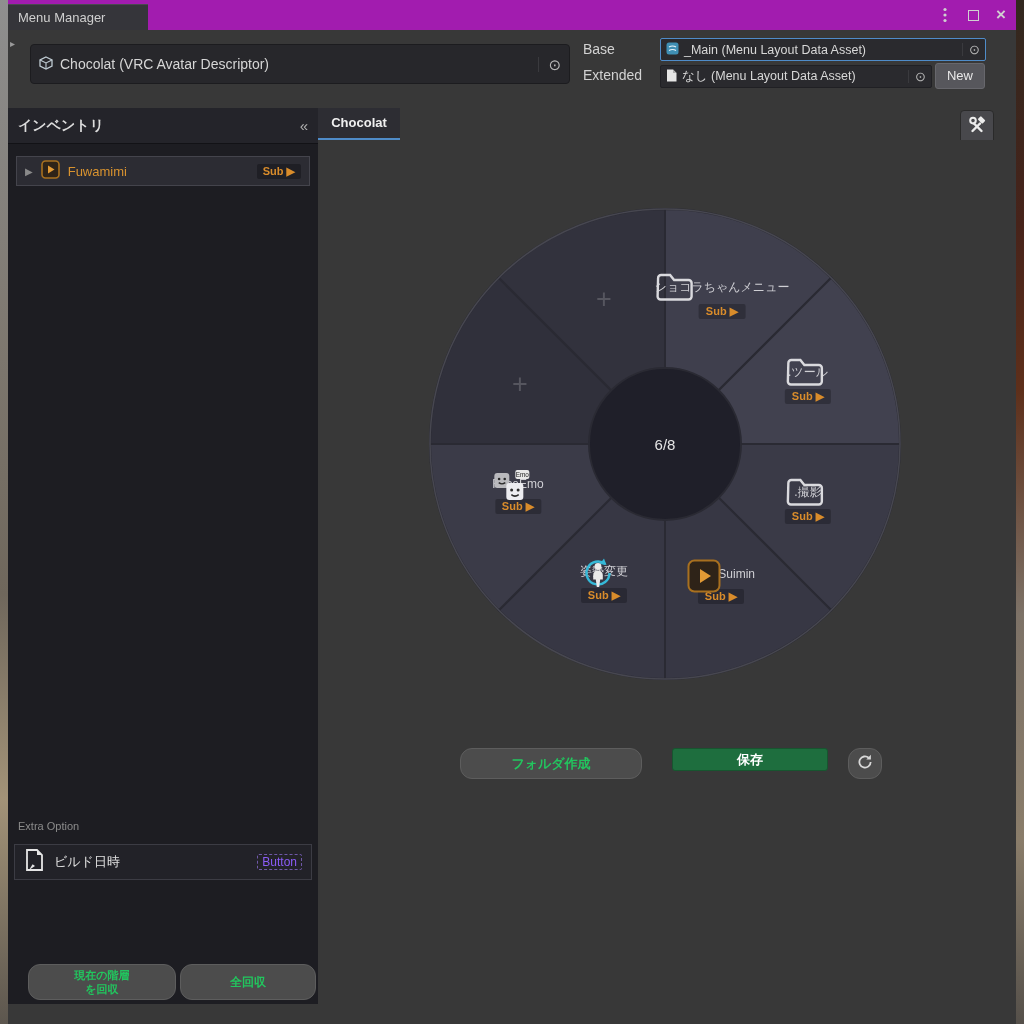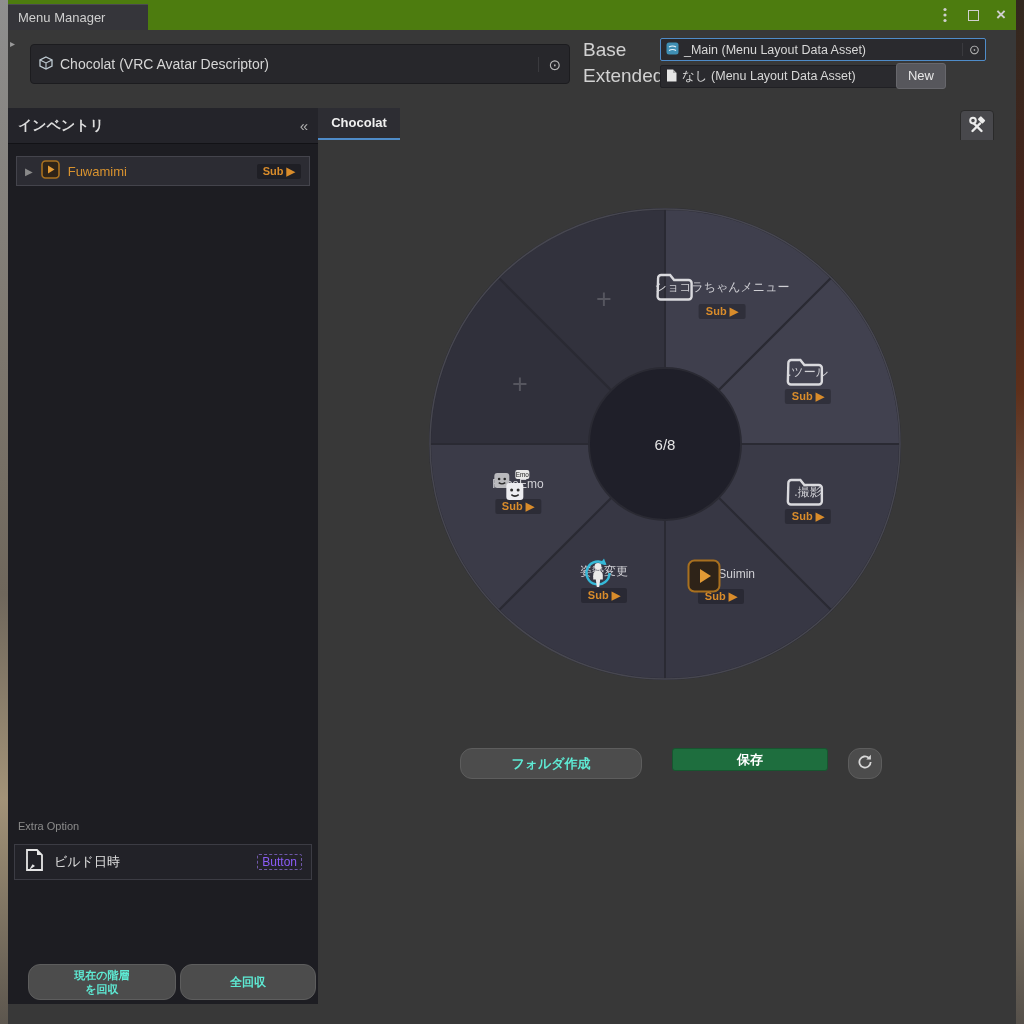--- a/index.html
+++ b/index.html
@@ -8,64 +8,64 @@
     font-family:"Liberation Sans", sans-serif;
     background:#555;
   }
   .desktop-strip{position:absolute;top:0;height:1024px;width:8px;}
   .desktop-left{left:0;background:linear-gradient(180deg,#8f8f8f 0%,#7d776e 35%,#6f675c 58%,#a39378 78%,#5c564e 100%);}
   .desktop-right{right:0;background:linear-gradient(180deg,#32281f 0%,#47231a 22%,#5e2f1a 38%,#7d7267 60%,#8a7d6a 82%,#55504a 100%);}
 
   .window{position:absolute;left:8px;top:0;width:1008px;height:1024px;background:#383838;}
 
   
-  .titlebar{position:absolute;left:0;top:0;width:100%;height:41px;background:#4d7c0f;}
+  .titlebar{position:absolute;left:0;top:0;width:100%;height:41px;background:#a21caf;}
   .window-tab{position:absolute;left:0;top:4px;width:140px;height:26px;background:#35353a;
     color:#cfcfcf;font-size:13px;line-height:26px;padding-left:10px;box-sizing:border-box;
     border-top:1px solid #4a4a50;}
   .win-controls{position:absolute;right:8px;top:4px;height:22px;display:flex;gap:14px;align-items:center;}
   .win-btn{color:#d0d0d0;display:flex;align-items:center;justify-content:center;width:14px;height:18px;}
   .max-box{width:9px;height:9px;border:1.5px solid #d0d0d0;}
   .close-x{font-size:17px;font-weight:bold;line-height:18px;}
 
   
   .header{position:absolute;left:0;top:30px;width:100%;height:78px;background:#383838;}
   .foldout-tiny{position:absolute;left:2px;top:8px;color:#9a9a9a;font-size:10px;}
   .obj-field{position:absolute;left:22px;top:14px;width:540px;height:40px;background:#27272b;
     border:1px solid #1c1c1f;border-radius:4px;display:flex;align-items:center;
     padding:12px 8px;box-sizing:border-box;color:#d6d6d6;font-size:14px;gap:7px;}
   .picker{margin-left:auto;padding-left:9px;border-left:1px solid #3a3a3e;color:#b8b8b8;font-size:15px;line-height:1;}
-  .hdr-label{position:absolute;left:575px;height:23px;line-height:23px;color:#d2d2d2;font-size:19px;}
+  .hdr-label{position:absolute;left:575px;height:23px;line-height:23px;color:#d2d2d2;font-size:14px;}
   .lbl-base{top:8px;}
   .lbl-ext{top:34px;}
   .mini-field{position:absolute;background:#2a2a2e;display:flex;align-items:center;gap:5px;
     padding:0 5px;box-sizing:border-box;color:#d8d8d8;font-size:12.5px;height:23px;border-radius:2px;}
   .base-field{left:652px;top:8px;width:326px;border:1px solid #4f8cc9;}
   .ext-field{left:652px;top:35px;width:272px;border:1px solid #202024;}
   .mini-field .picker{font-size:13px;padding-left:6px;}
-  .new-btn{position:absolute;left:888px;top:33px;width:50px;height:26px;background:#57575c;
+  .new-btn{position:absolute;left:927px;top:33px;width:50px;height:26px;background:#57575c;
     border:1px solid #67676c;border-radius:3px;color:#e8e8e8;font-size:13px;text-align:center;line-height:24px;box-sizing:border-box;}
 
   
   .sidebar{position:absolute;left:0;top:108px;width:310px;height:896px;background:#1d1d22;border-right:1px solid #101013;}
   .sidebar-header{height:36px;background:#24242a;border-bottom:1px solid #121216;display:flex;
     align-items:center;padding:0 10px;color:#dcdcdc;font-size:14px;font-weight:bold;box-sizing:border-box;}
   .collapse{margin-left:auto;color:#b0b0b0;font-size:15px;font-weight:normal;}
   .inv-item{position:absolute;left:8px;top:48px;width:294px;height:30px;background:#2c2c33;
     border:1px solid #44444c;display:flex;align-items:center;padding:0 8px;box-sizing:border-box;gap:8px;}
   .fold-arrow{color:#8a8a8a;font-size:10px;}
   .inv-label{color:#d9932f;font-size:13px;}
   .sub-chip{margin-left:auto;color:#d98c2b;font-size:11px;font-weight:bold;
     background:rgba(15,15,20,0.45);padding:1px 6px;border-radius:2px;white-space:nowrap;}
   .extra-option{position:absolute;left:10px;top:712px;color:#8b8b8b;font-size:11px;}
   .build-row{position:absolute;left:6px;top:736px;width:298px;height:36px;background:#222228;
     border:1px solid #3c3c44;display:flex;align-items:center;padding:8px 9px;box-sizing:border-box;
     color:#e0e0e0;font-size:13px;gap:10px;}
   .button-chip{margin-left:auto;color:#8b5cf6;font-size:12px;border:1px dashed #6f58a8;padding:0 4px;border-radius:2px;}
-  .gray-btn{background:#4c4c4c;border:1px solid #5d5d5d;border-radius:12px;color:#5eead4;
+  .gray-btn{background:#4c4c4c;border:1px solid #5d5d5d;border-radius:12px;color:#22c55e;
     display:flex;align-items:center;justify-content:center;box-sizing:border-box;text-align:center;}
   .btn-collect1{position:absolute;left:20px;top:856px;width:148px;height:36px;flex-direction:column;
     font-size:11px;font-weight:bold;line-height:1.3;}
   .btn-collect2{position:absolute;left:172px;top:856px;width:136px;height:36px;font-size:12px;font-weight:bold;}
 
   
   .tabstrip{position:absolute;left:310px;top:108px;right:0;height:32px;background:#383838;}
   .main-tab{position:absolute;left:0;top:0;width:82px;height:32px;background:#2d2d33;color:#f0f0f0;
     font-size:13px;font-weight:bold;text-align:center;line-height:30px;border-bottom:2px solid #4f8cc9;box-sizing:border-box;}
   .wrench-btn{position:absolute;right:22px;top:110px;width:32px;height:32px;background:#48484c;

